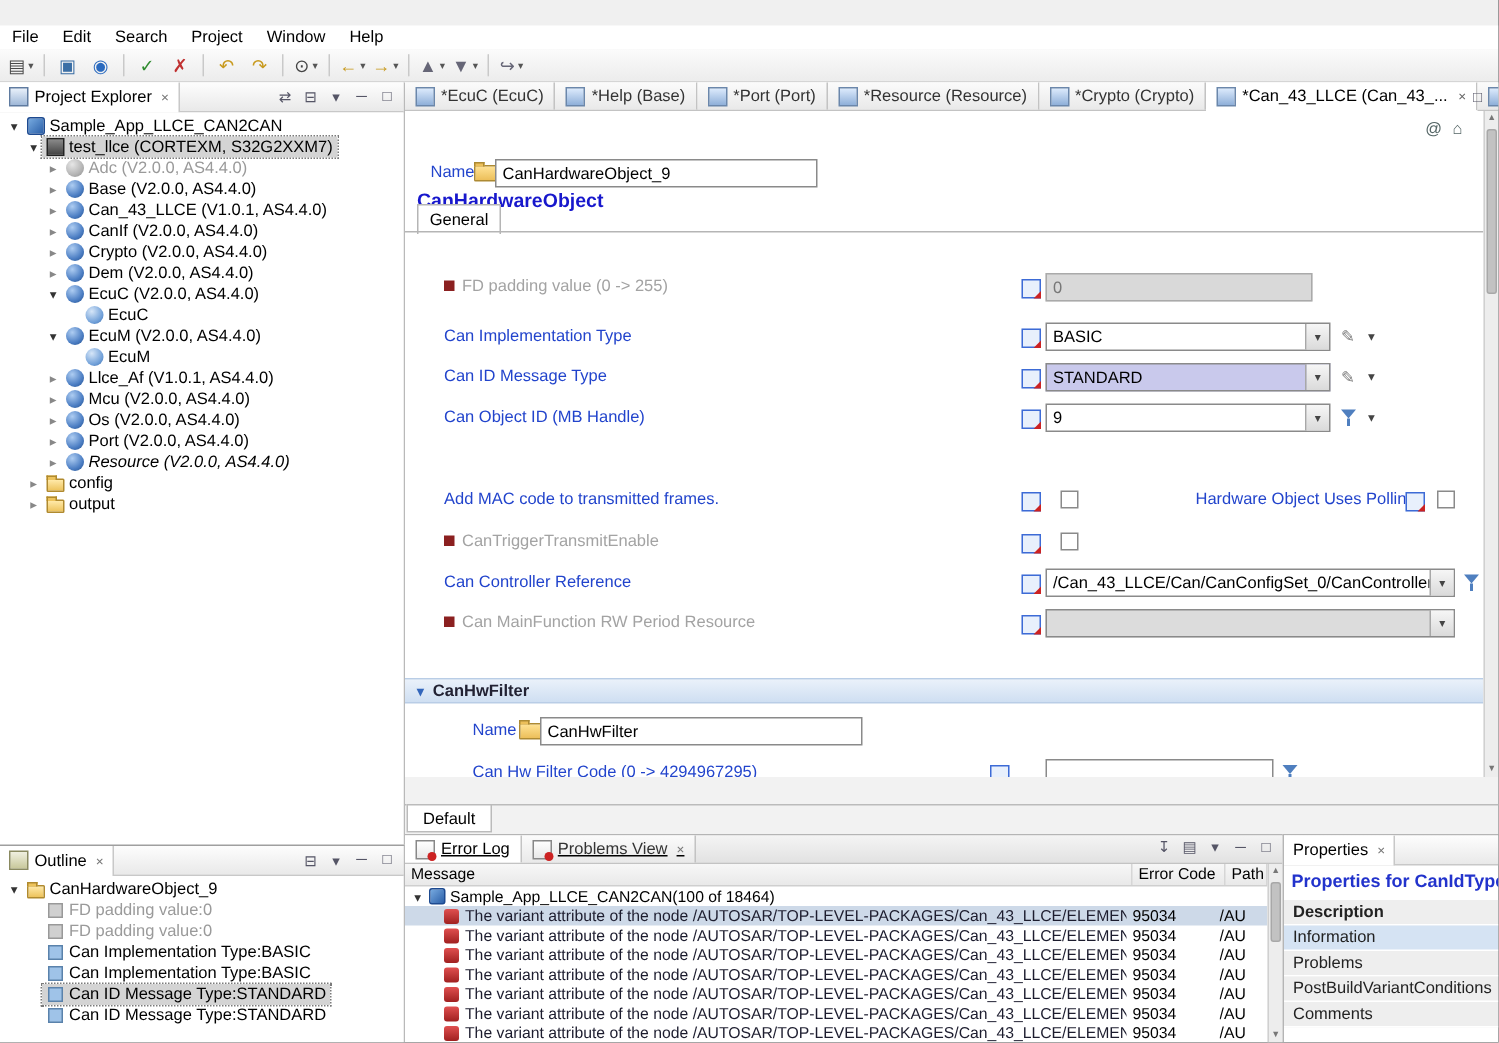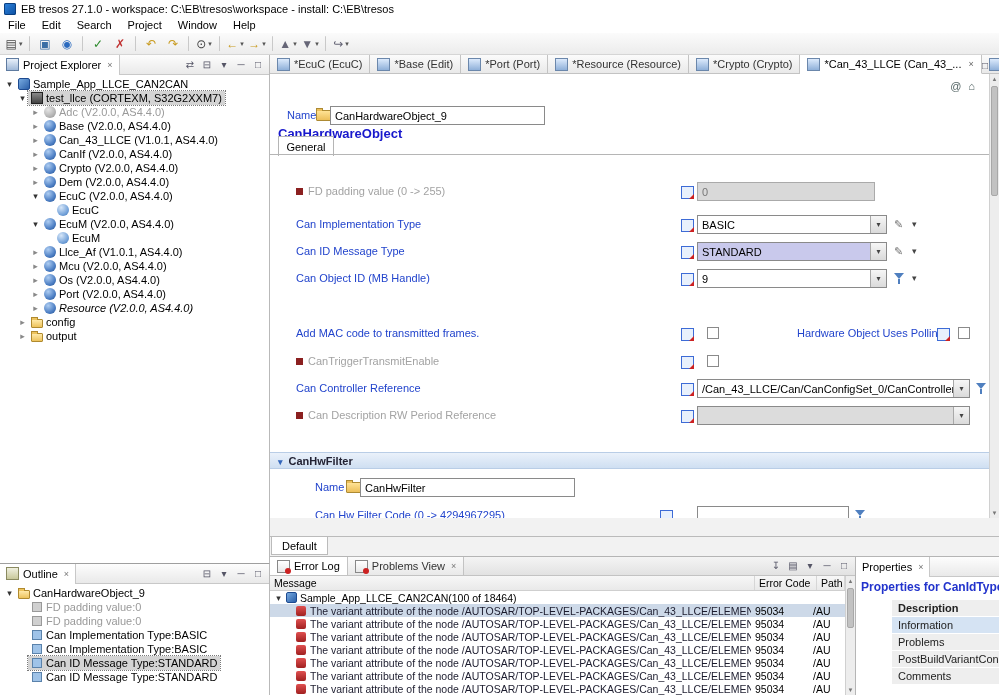--- a/index.html
+++ b/index.html
@@ -172,33 +172,29 @@
   .bscroll{position:absolute;right:0;top:19px;width:10px;bottom:0;background:#ededed;
            border-left:1px solid #d0d0d0;box-sizing:border-box;}
   .bscroll .sthumb{top:12px;height:40px;}
 
   
   .ppanel{position:absolute;left:855px;top:556px;width:144px;height:139px;background:#fff;
           border-top:1px solid #b5b5b5;border-left:1px solid #b5b5b5;box-sizing:border-box;}
   .pheading{position:absolute;left:5px;top:23px;font-size:12px;font-weight:bold;color:#2233cc;white-space:nowrap;}
   .pitems{position:absolute;left:0;top:43px;right:0;}
   .pitem{height:16px;line-height:16px;padding-left:6px;background:#eee;border-bottom:1px solid #fff;
-         font-size:11px;color:#222;white-space:nowrap;overflow:hidden;margin-left:36px;}
+         font-size:11px;color:#222;white-space:nowrap;overflow:hidden;}
   .pitem.bold{font-weight:bold;}
   .pitem.selected{background:#d5e3f3;}
 </style>
 </head>
 <body>
 
 <div class="app">
 
-  <div class="titlebar">
-    <span class="eb-logo"></span>
-    <span class="title-text">EB tresos 27.1.0 - workspace: C:\EB\tresos\workspace - install: C:\EB\tresos</span>
-  </div>
 
   <div class="menubar">
     <span class="menu-item">File</span>
       <span class="menu-item">Edit</span>
       <span class="menu-item">Search</span>
       <span class="menu-item">Project</span>
       <span class="menu-item">Window</span>
       <span class="menu-item">Help</span>
   </div>
 
@@ -530,21 +526,21 @@
 
   <div class="editor">
     <div class="etabbar">
       <div class="etab">
           <span class="eticon"></span>
           <span class="etlabel">*EcuC (EcuC)</span>
 
         </div>
         <div class="etab">
           <span class="eticon"></span>
-          <span class="etlabel">*Base (Edit)</span>
+          <span class="etlabel">*Help (Base)</span>
 
         </div>
         <div class="etab">
           <span class="eticon"></span>
           <span class="etlabel">*Port (Port)</span>
 
         </div>
         <div class="etab">
           <span class="eticon"></span>
           <span class="etlabel">*Resource (Resource)</span>
@@ -656,21 +652,21 @@
         <span class="flabel">Can Controller Reference</span>
         <span class="fstate" style="left:411px"></span>
         <span class="combo" style="left:427px;width:273px">
           <span class="ctext">/Can_43_LLCE/Can/CanConfigSet_0/CanController_0</span>
           <span class="cbtn"></span>
         </span>
         <span class="funnel" style="left:706px"></span>
       </div>
 
       <div class="frow" style="top:332px">
-        <span class="flabel disabled"><span class="redsq"></span><span>Can Description RW Period Reference</span></span>
+        <span class="flabel disabled"><span class="redsq"></span><span>Can MainFunction RW Period Resource</span></span>
         <span class="fstate" style="left:411px"></span>
         <span class="combo disabled" style="left:427px;width:273px">
           <span class="ctext"></span>
           <span class="cbtn"></span>
         </span>
       </div>
 
 
       <div class="sechead" style="top:378px">
         <span class="sarrow"></span>
@@ -702,21 +698,21 @@
     <div class="ebottom">
       <div class="dline"></div>
       <div class="dtab">
         <span>Default</span>
       </div>
     </div>
   </div>
 
   <div class="bpanel">
     <div class="btabbar">
-      <div style="display:flex;">
+      <div style="display:flex;text-decoration:underline;">
         <div class="btab active">
             <span class="vicon vicon-errorlog"></span>
             <span>Error Log</span>
 
           </div>
           <div class="btab closable">
             <span class="vicon vicon-errorlog"></span>
             <span>Problems View</span>
             <span class="vclose"></span>
           </div>

